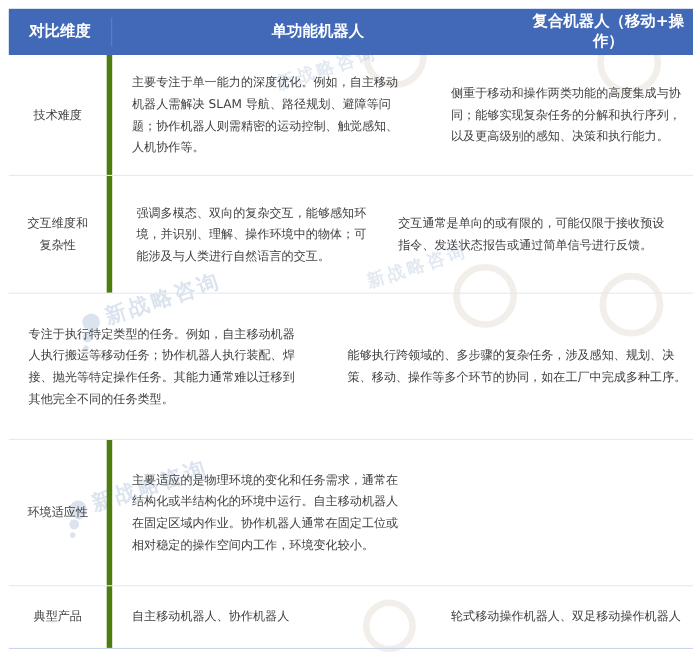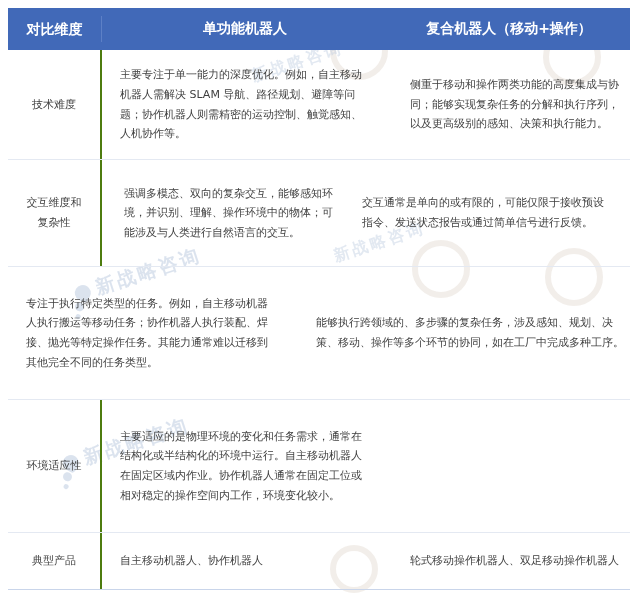--- a/index.html
+++ b/index.html
@@ -5,31 +5,31 @@
   html,body{margin:0;padding:0;background:#ffffff;}
   body{
     width:636px;height:603px;overflow:hidden;
     font-family:"DejaVu Sans","Liberation Sans",sans-serif;
   }
   .page{position:relative;width:636px;height:603px;box-sizing:border-box;padding:8px 6px 0 8px;}
   .cmp-table{position:relative;width:622px;z-index:2;}
 
   
   .thead{display:flex;align-items:center;height:42px;background:#4169B8;color:#ffffff;
-         font-size:14px;font-weight:bold;}
+         font-size:14px;font-weight:bold;gap:44px;}
   .th{box-sizing:border-box;text-align:center;}
   .th-dim{width:94px;height:26px;line-height:26px;border-right:1px solid #5d80c6;}
   .th-single{width:286px;}
   .th-comp{flex:1;}
 
   
   .trow{display:flex;border-bottom:1px solid #e4e9f2;box-sizing:border-box;}
   .trow.last{border-bottom:1px solid #c9d5ea;}
   .td{box-sizing:border-box;font-size:11px;color:#3f3f3f;line-height:1.78;display:flex;align-items:center;}
-  .td-dim{width:94px;justify-content:center;text-align:center;border-right:2px solid #4d7c0f;}
+  .td-dim{width:94px;justify-content:center;text-align:center;border-right:5px solid #4d7c0f;}
   .td-dim .dim-label{display:block;max-width:5.2em;}
   .td-single{width:286px;padding:10px 24px 10px 18px;}
   .td-comp{flex:1;padding:10px 4px 10px 0;margin-left:22px;}
   .r1{min-height:110px;} .r2{min-height:107px;} .r3{min-height:133px;}
   .r4{min-height:133px;} .r5{min-height:57px;}
 
   
   .wm-layer{position:absolute;left:0;top:0;width:636px;height:603px;z-index:1;pointer-events:none;}
   .wm-group{position:absolute;display:flex;align-items:center;gap:6px;
             transform:rotate(-18deg);color:#b9c8de;opacity:.5;}

